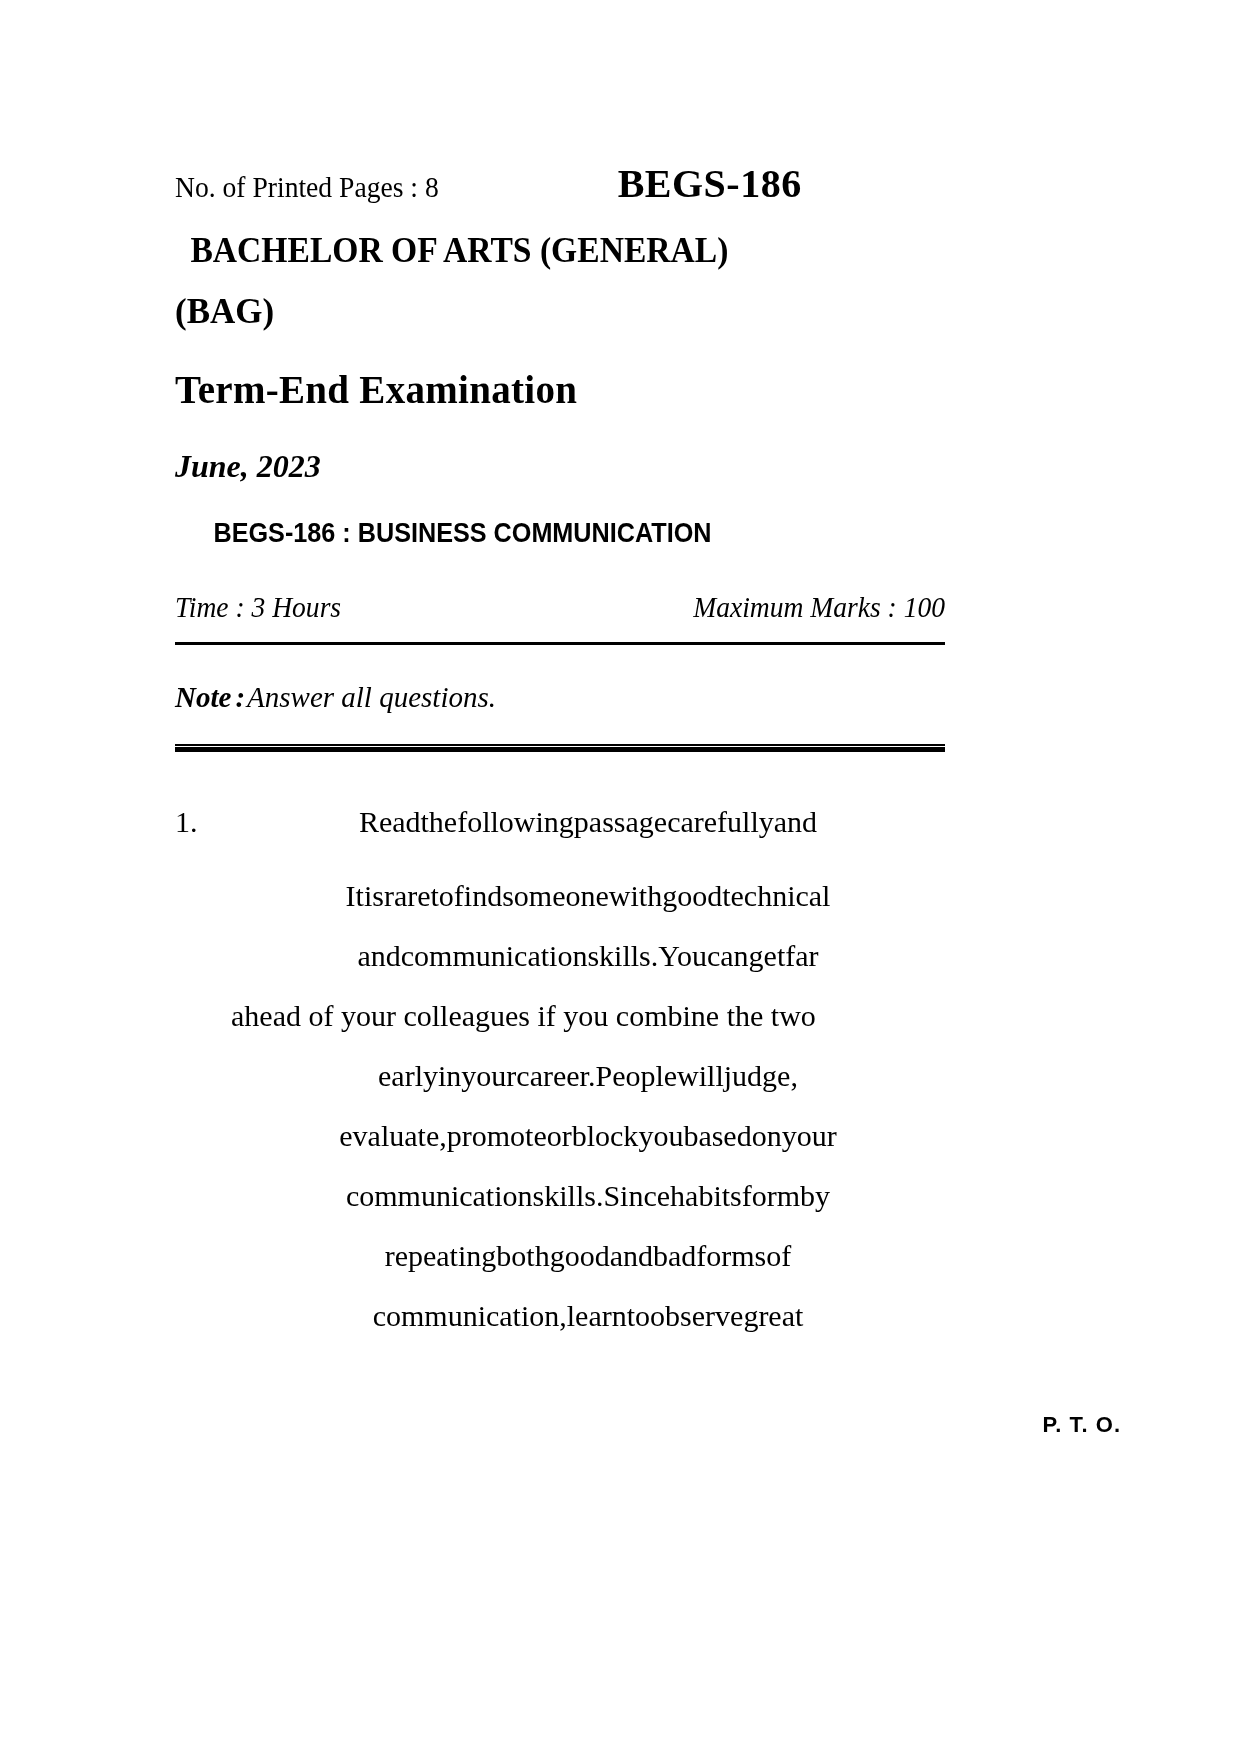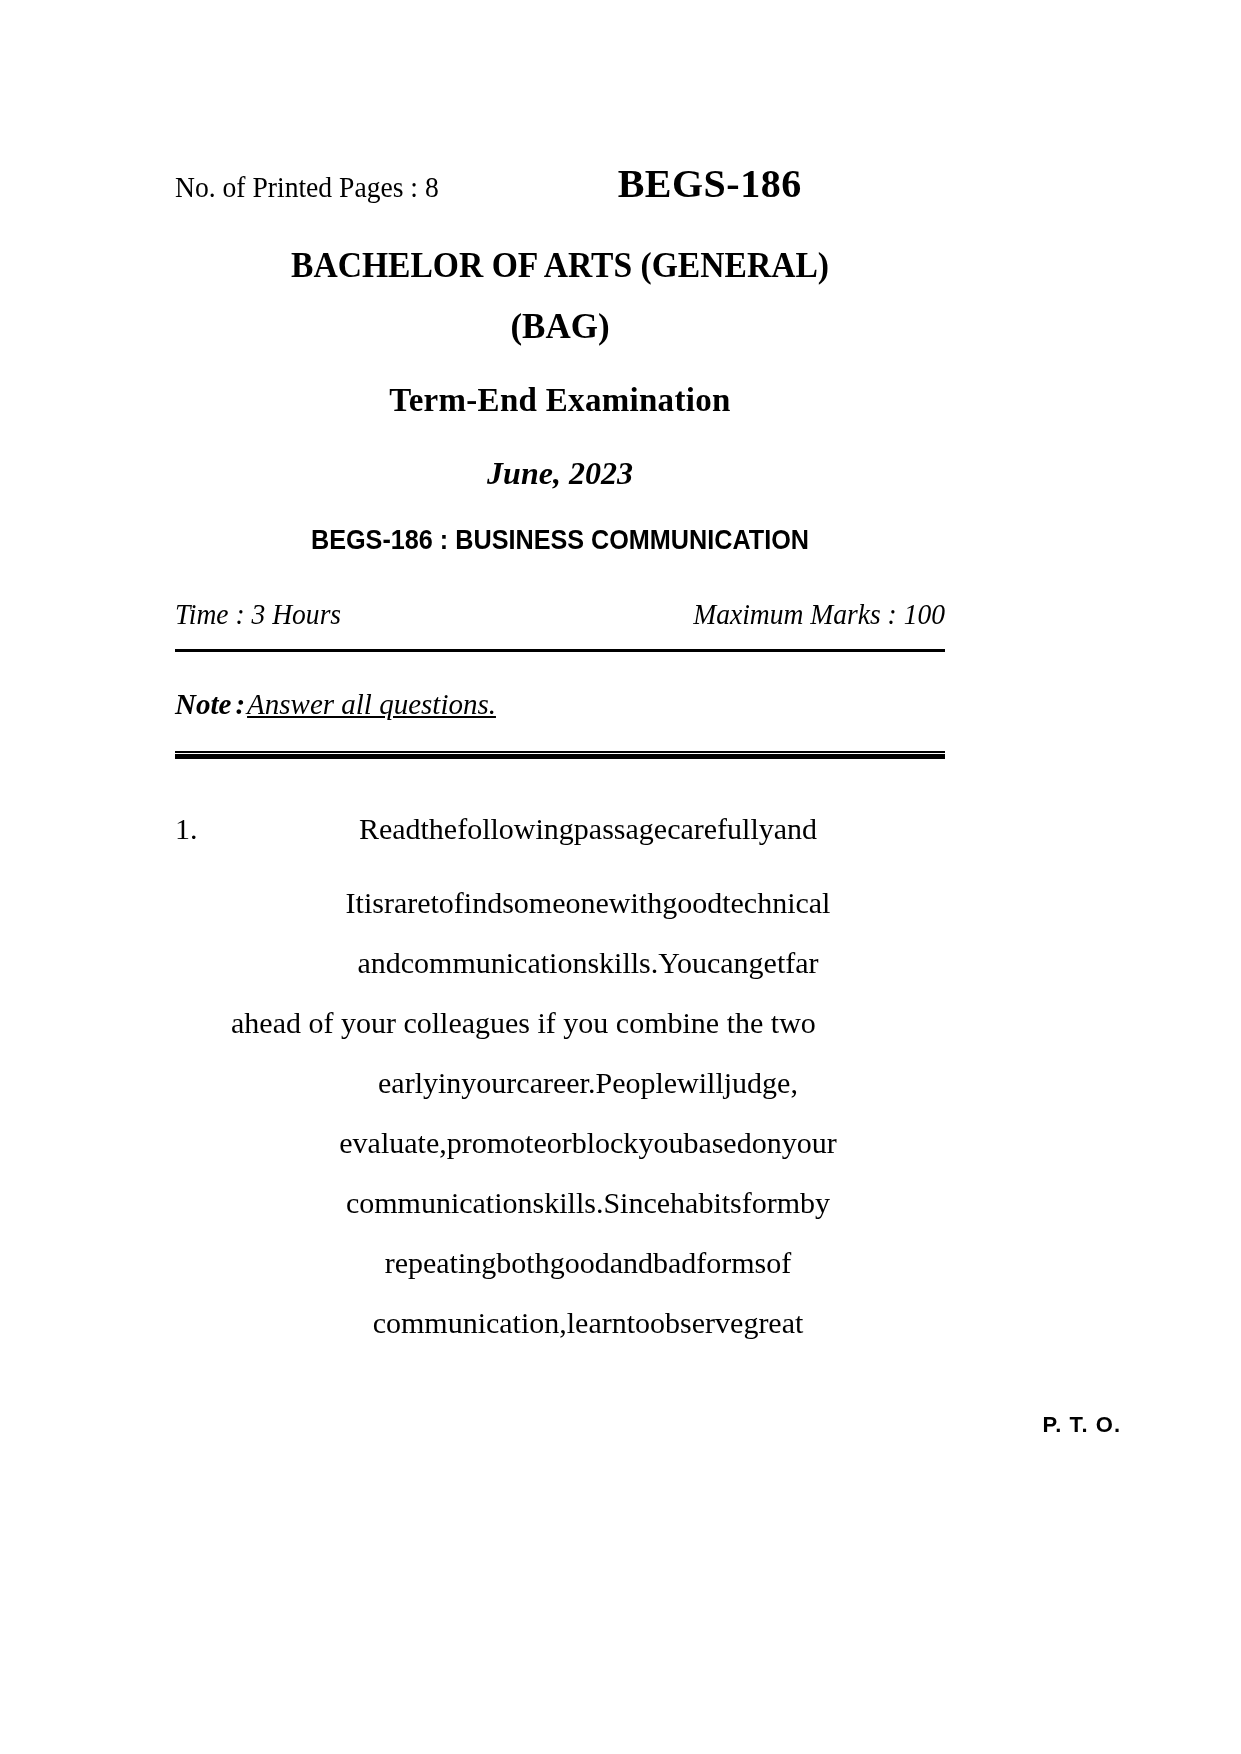--- a/index.html
+++ b/index.html
@@ -51,39 +51,39 @@
     font-family: "Liberation Serif", "DejaVu Serif", serif;
     font-weight: bold;
     font-size: 40px;
     margin-left: 156px;
     white-space: nowrap;
     letter-spacing: 0.5px;
   }
 
   
   .title-block {
-    text-align: center;
-    margin-top: 30px;
+    text-align: left;
+    margin-top: 15px;
   }
   .t-program {
     font-weight: bold;
     font-size: 35px;
     line-height: 1.0;
     transform: scaleX(0.96);
     white-space: nowrap;
   }
   .t-program-sub {
     font-weight: bold;
     font-size: 35px;
     line-height: 1.0;
     margin-top: 26px;
   }
   .t-exam {
     font-weight: bold;
-    font-size: 33px;
+    font-size: 39px;
     margin-top: 38px;
     letter-spacing: 0.3px;
   }
   .t-session {
     font-weight: bold;
     font-size: 32px;
     margin-top: 36px;
     font-style: italic;
   }
   .t-subject {
@@ -125,21 +125,20 @@
     font-weight: bold;
     font-style: italic;
   }
   .note-colon {
     font-weight: bold;
     font-style: italic;
     padding: 0 2px 0 4px;
   }
   .note-text {
     font-style: italic;
-    text-decoration: underline;
   }
 
   .rule-double {
     margin: 30px 0 0 0;
     width: 100%;
     height: 8px;
     border-top: 2px solid #000;
     border-bottom: 5px solid #000;
     box-sizing: border-box;
   }

